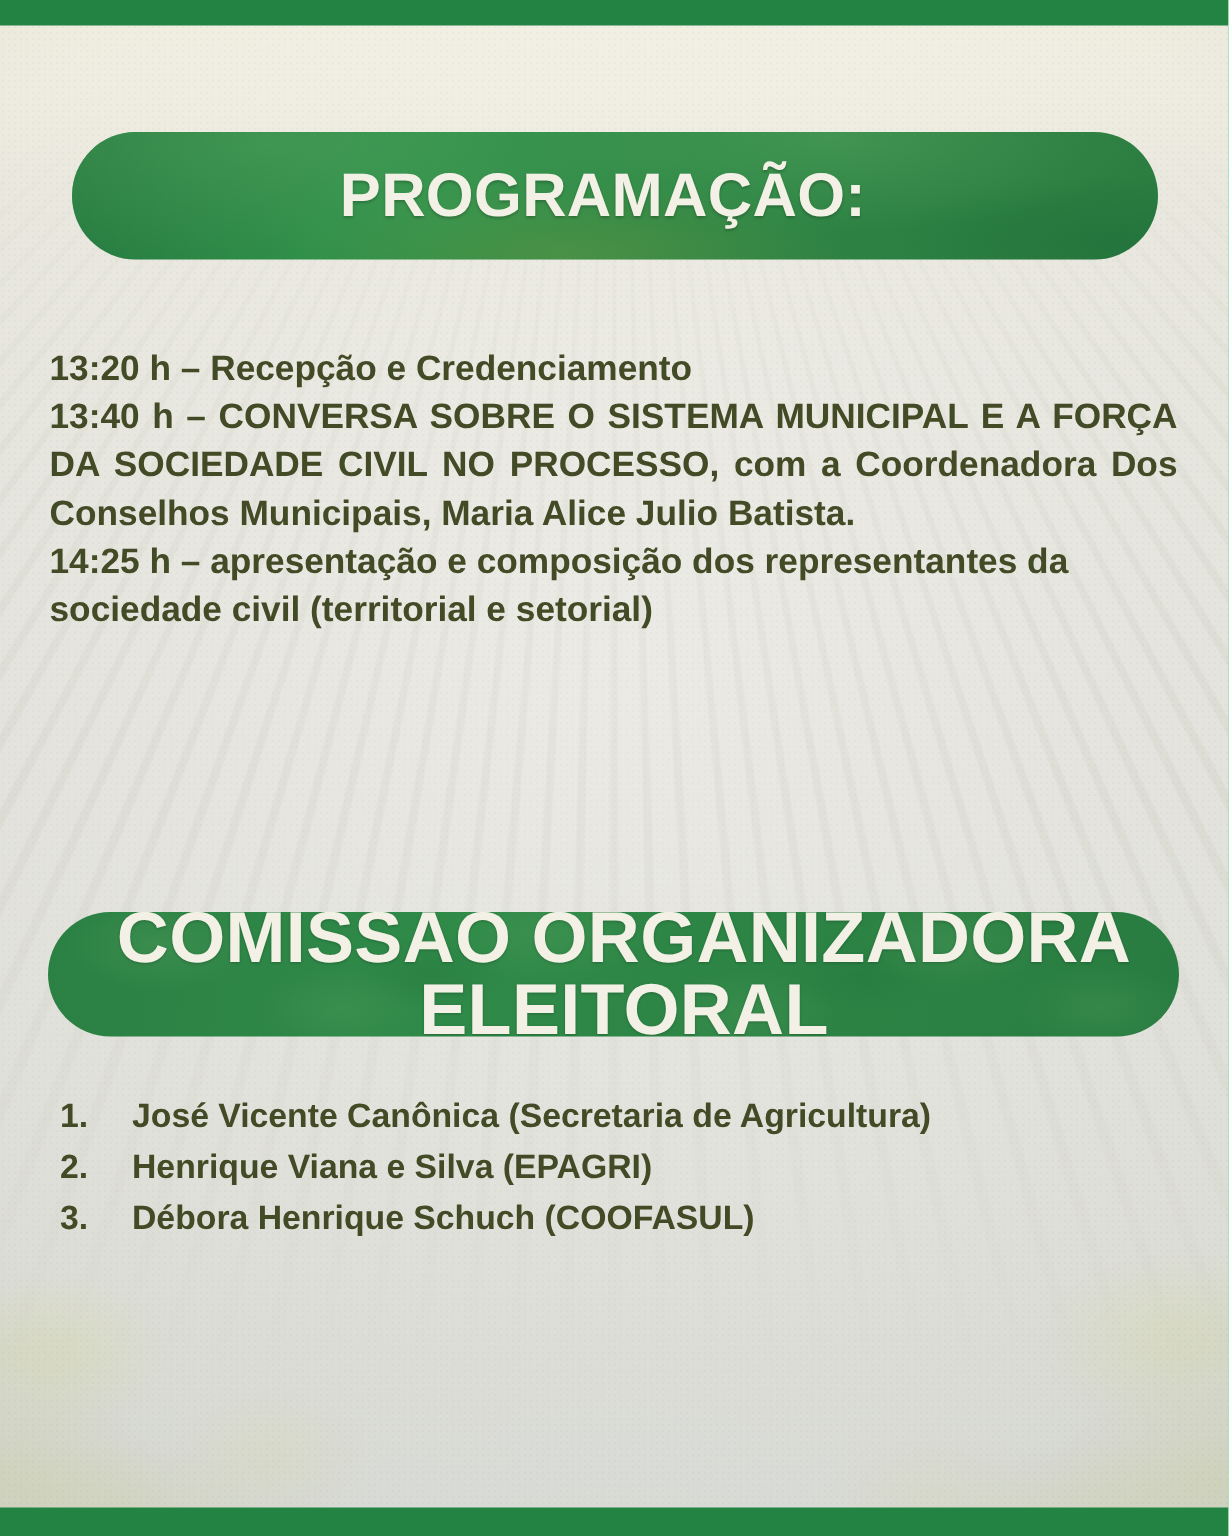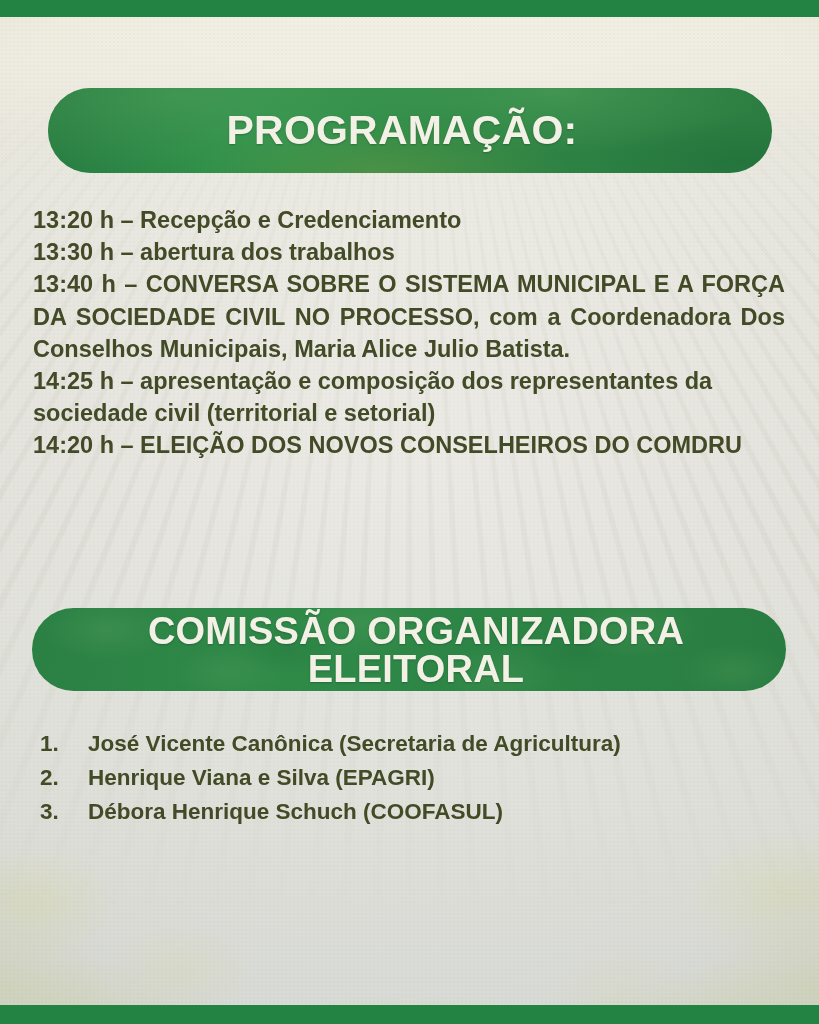--- a/index.html
+++ b/index.html
@@ -175,28 +175,28 @@
       radial-gradient(ellipse 85px 42px at 62% 82%, rgba(74,152,86,.40), rgba(74,152,86,0) 70%),
       radial-gradient(ellipse 90px 44px at 80% 24%, rgba(78,156,90,.38), rgba(78,156,90,0) 70%),
       radial-gradient(ellipse 80px 40px at 93% 76%, rgba(74,152,86,.36), rgba(74,152,86,0) 70%),
       radial-gradient(ellipse 70px 36px at 34% 50%, rgba(32,110,58,.30), rgba(32,110,58,0) 72%),
       radial-gradient(ellipse 70px 36px at 72% 52%, rgba(32,110,58,.28), rgba(32,110,58,0) 72%);
   }
   #banner-comissao .banner-text {
     text-align: center;
     padding-left: 24px;
     padding-right: 10px;
-    font-size: 38px;
+    font-size: 48px;
   }
 
   
   #schedule {
     position: absolute;
     left: 33px;
-    top: 204px;
+    top: 229px;
     width: 752px;
     color: #424a26;
     font-size: 23.5px;
     font-weight: 700;
     line-height: 1.37;
   }
   #schedule .sched-line {
     margin: 0;
   }
   #schedule .sched-line.justify {
@@ -243,24 +243,22 @@
 
   <div class="content">
 
     <div class="banner" id="banner-programacao">
       <div class="banner-tex"></div>
       <div class="banner-text">PROGRAMAÇÃO:</div>
     </div>
 
     <div id="schedule">
       <p class="sched-line">13:20 h – Recepção e Credenciamento</p>
-      <p class="sched-line">13:30 h – abertura dos trabalhos</p>
       <p class="sched-line justify">13:40 h – CONVERSA SOBRE O SISTEMA MUNICIPAL E A FORÇA DA SOCIEDADE CIVIL NO PROCESSO, com a Coordenadora Dos Conselhos Municipais, Maria Alice Julio Batista.</p>
       <p class="sched-line">14:25 h – apresentação e composição dos representantes da sociedade civil (territorial e setorial)</p>
-      <p class="sched-line">14:20 h – ELEIÇÃO DOS NOVOS CONSELHEIROS DO COMDRU</p>
     </div>
 
     <div class="banner" id="banner-comissao">
       <div class="banner-tex"></div>
       <div class="banner-text">COMISSÃO ORGANIZADORA ELEITORAL</div>
     </div>
 
     <div id="committee">
       <div class="member-row">
         <span class="member-num">1.</span>

